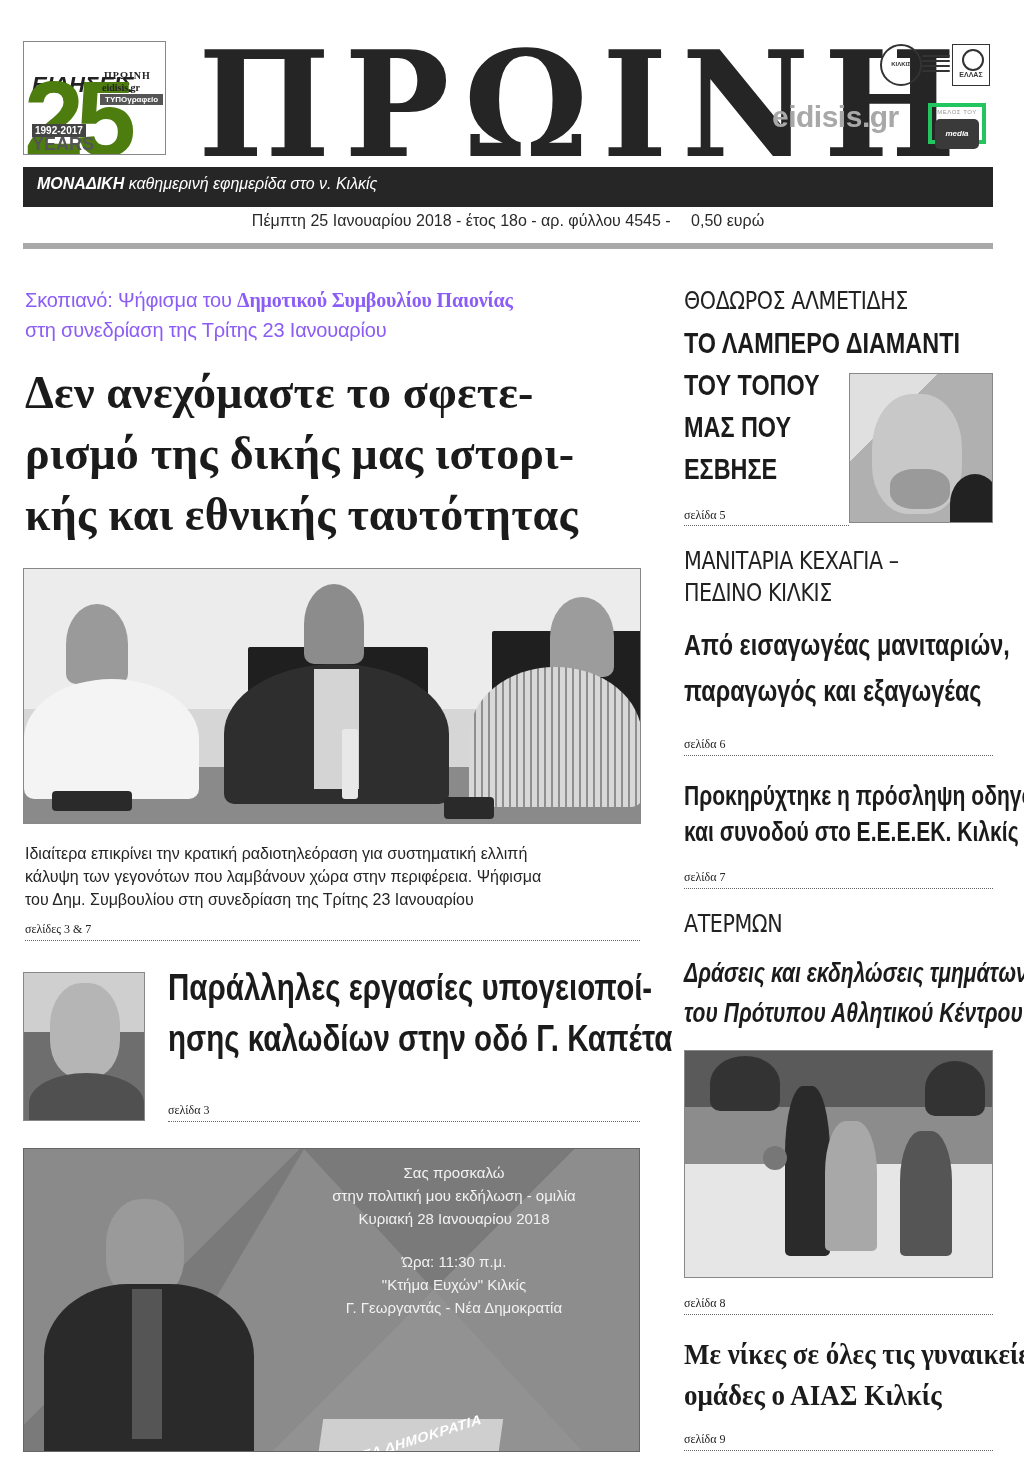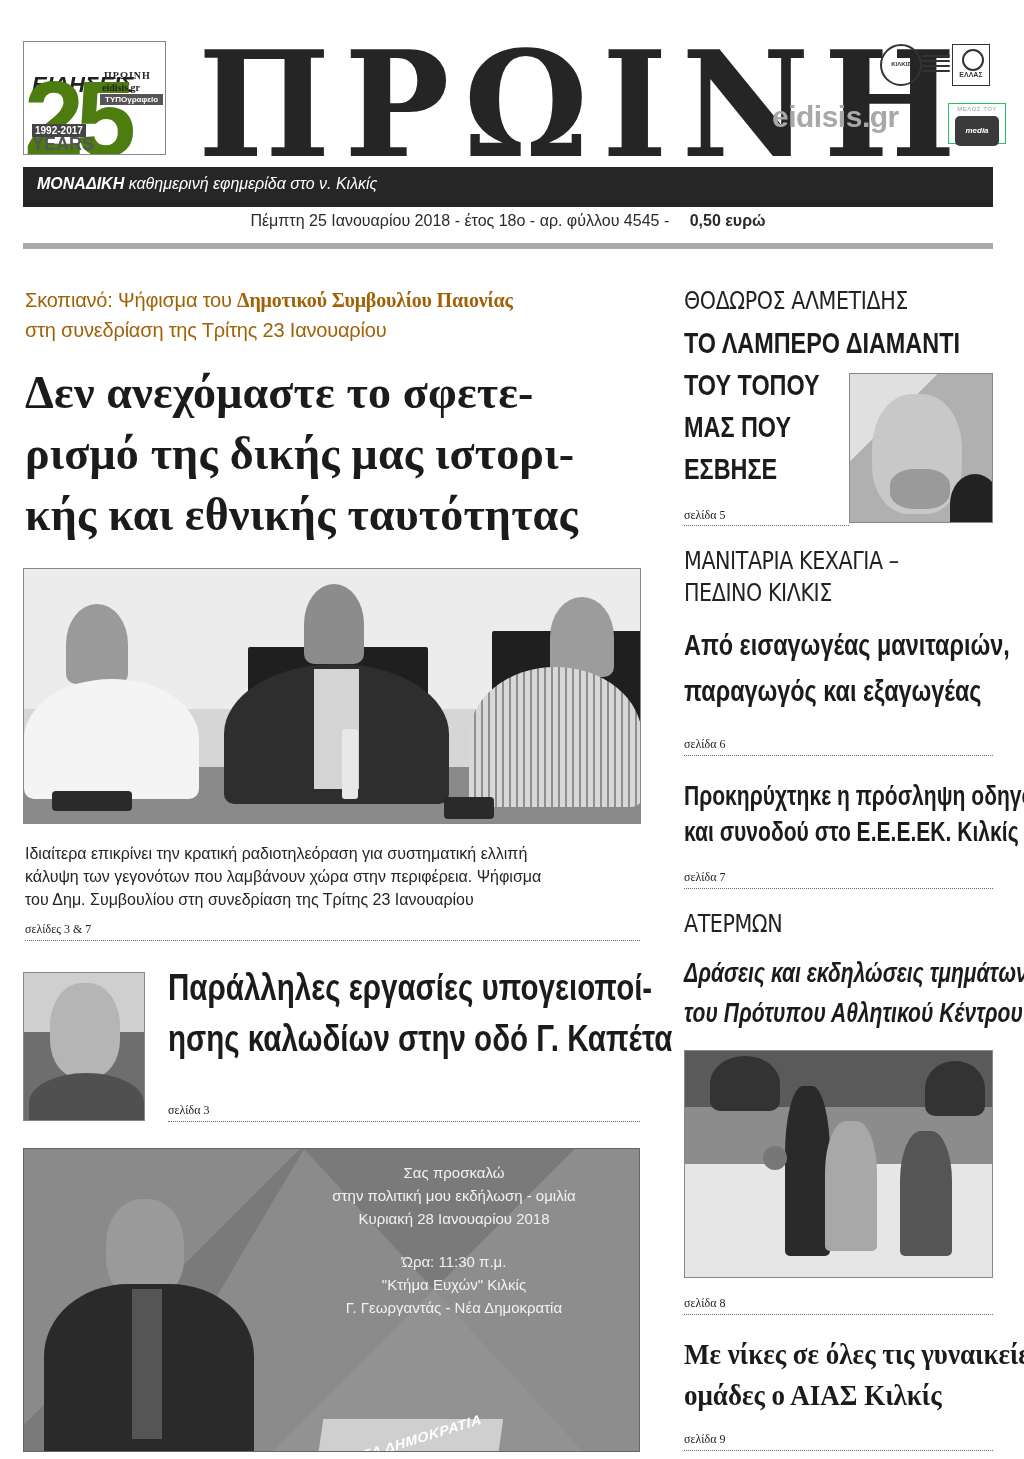--- a/index.html
+++ b/index.html
@@ -18,35 +18,35 @@
   .logo25 .years { position: absolute; left: 8px; top: 92px; color: #555; font: 900 18px "Liberation Sans", sans-serif; }
 
   .title { left: 198px; top: 40px; width: 620px; height: 123px; font: 900 140px/123px "DejaVu Serif", serif; color: #252525; letter-spacing: 14px; transform: scaleY(1.05); transform-origin: top left; white-space: nowrap; }
   .site-url { left: 772px; top: 100px; font: 900 30px "Liberation Sans", sans-serif; color: #a8a8a8; letter-spacing: -0.5px; }
 
   .stamp { left: 880px; top: 44px; width: 42px; height: 42px; border: 2px solid #333; border-radius: 50%; font: 700 6px "Liberation Sans", sans-serif; text-align: center; line-height: 1; padding-top: 15px; color: #333; }
   .waves { left: 922px; top: 52px; width: 28px; height: 24px; }
   .waves span { display: block; height: 2px; background: #333; margin: 3px 0; border-radius: 2px; }
   .post { left: 952px; top: 44px; width: 38px; height: 42px; border: 1.5px solid #333; text-align: center; font: 700 7px "Liberation Sans", sans-serif; color: #333; padding-top: 26px; }
   .post::before { content: ""; position: absolute; left: 9px; top: 4px; width: 18px; height: 18px; border: 2px solid #333; border-radius: 50%; }
-  .media-box { left: 948px; top: 103px; width: 58px; height: 41px; border: 1px solid #22c55e; }
+  .media-box { left: 928px; top: 103px; width: 58px; height: 41px; border: 4px solid #22c55e; }
   .media-box .lbl { font: 6px "Liberation Sans", sans-serif; color: #999; text-align: center; margin-top: 2px; letter-spacing: 0.5px; }
   .media-box .badge { margin: 4px auto 0; width: 44px; height: 30px; background: #3a3a3a; border-radius: 5px; color: #fff; font: italic 700 8px "Liberation Sans", sans-serif; text-align: center; line-height: 30px; }
 
   .blackbar { left: 23px; top: 167px; width: 970px; height: 40px; background: #262626; color: #fff; }
   .blackbar .slogan { position: absolute; left: 14px; top: 8px; font: italic 16px "Liberation Sans", sans-serif; white-space: nowrap; }
   .blackbar .slogan b { font-weight: 900; }
   .blackbar .sub { position: absolute; left: 592px; top: 1px; font: 700 32px/34px "Liberation Serif", serif; letter-spacing: 3px; }
 
   .dateline { left: 23px; top: 212px; width: 970px; text-align: center; font: 16px "Liberation Sans", sans-serif; color: #2a2a2a; }
-  .dateline b { font-weight: 700; margin-left: 16px; }
+  .dateline b { font-weight: 400; margin-left: 16px; }
   .greyrule { left: 23px; top: 243px; width: 970px; height: 6px; background: #a9a9a9; }
 
   
-  .kicker { left: 25px; top: 285px; width: 620px; font: 20px/30px "Liberation Sans", sans-serif; color: #a16207; letter-spacing: -0.2px; }
+  .kicker { left: 25px; top: 285px; width: 620px; font: 20px/30px "Liberation Sans", sans-serif; color: #8b5cf6; letter-spacing: -0.2px; }
   .kicker b { font-family: "Liberation Serif", serif; font-weight: 700; }
   .headline { left: 25px; top: 362px; width: 620px; font: 700 46px/61px "Liberation Serif", serif; color: #1b1b1b; letter-spacing: 0.2px; }
 
   .photo { background: #777; border: 1px solid #888; overflow: hidden; }
   .photo-main { left: 23px; top: 568px; width: 618px; height: 256px; background: linear-gradient(#ececec 0 55%, #d6d6d6 55% 78%, #8a8a8a 78%); }
   .person { position: absolute; border-radius: 50% 50% 10px 10px; }
 
   .caption { left: 25px; top: 842px; width: 620px; font: 16px/23px "Liberation Sans", sans-serif; color: #252525; }
   .pageref { font: 12px "Liberation Serif", serif; color: #222; }
   .dotted { border-bottom: 1.5px dotted #666; }

